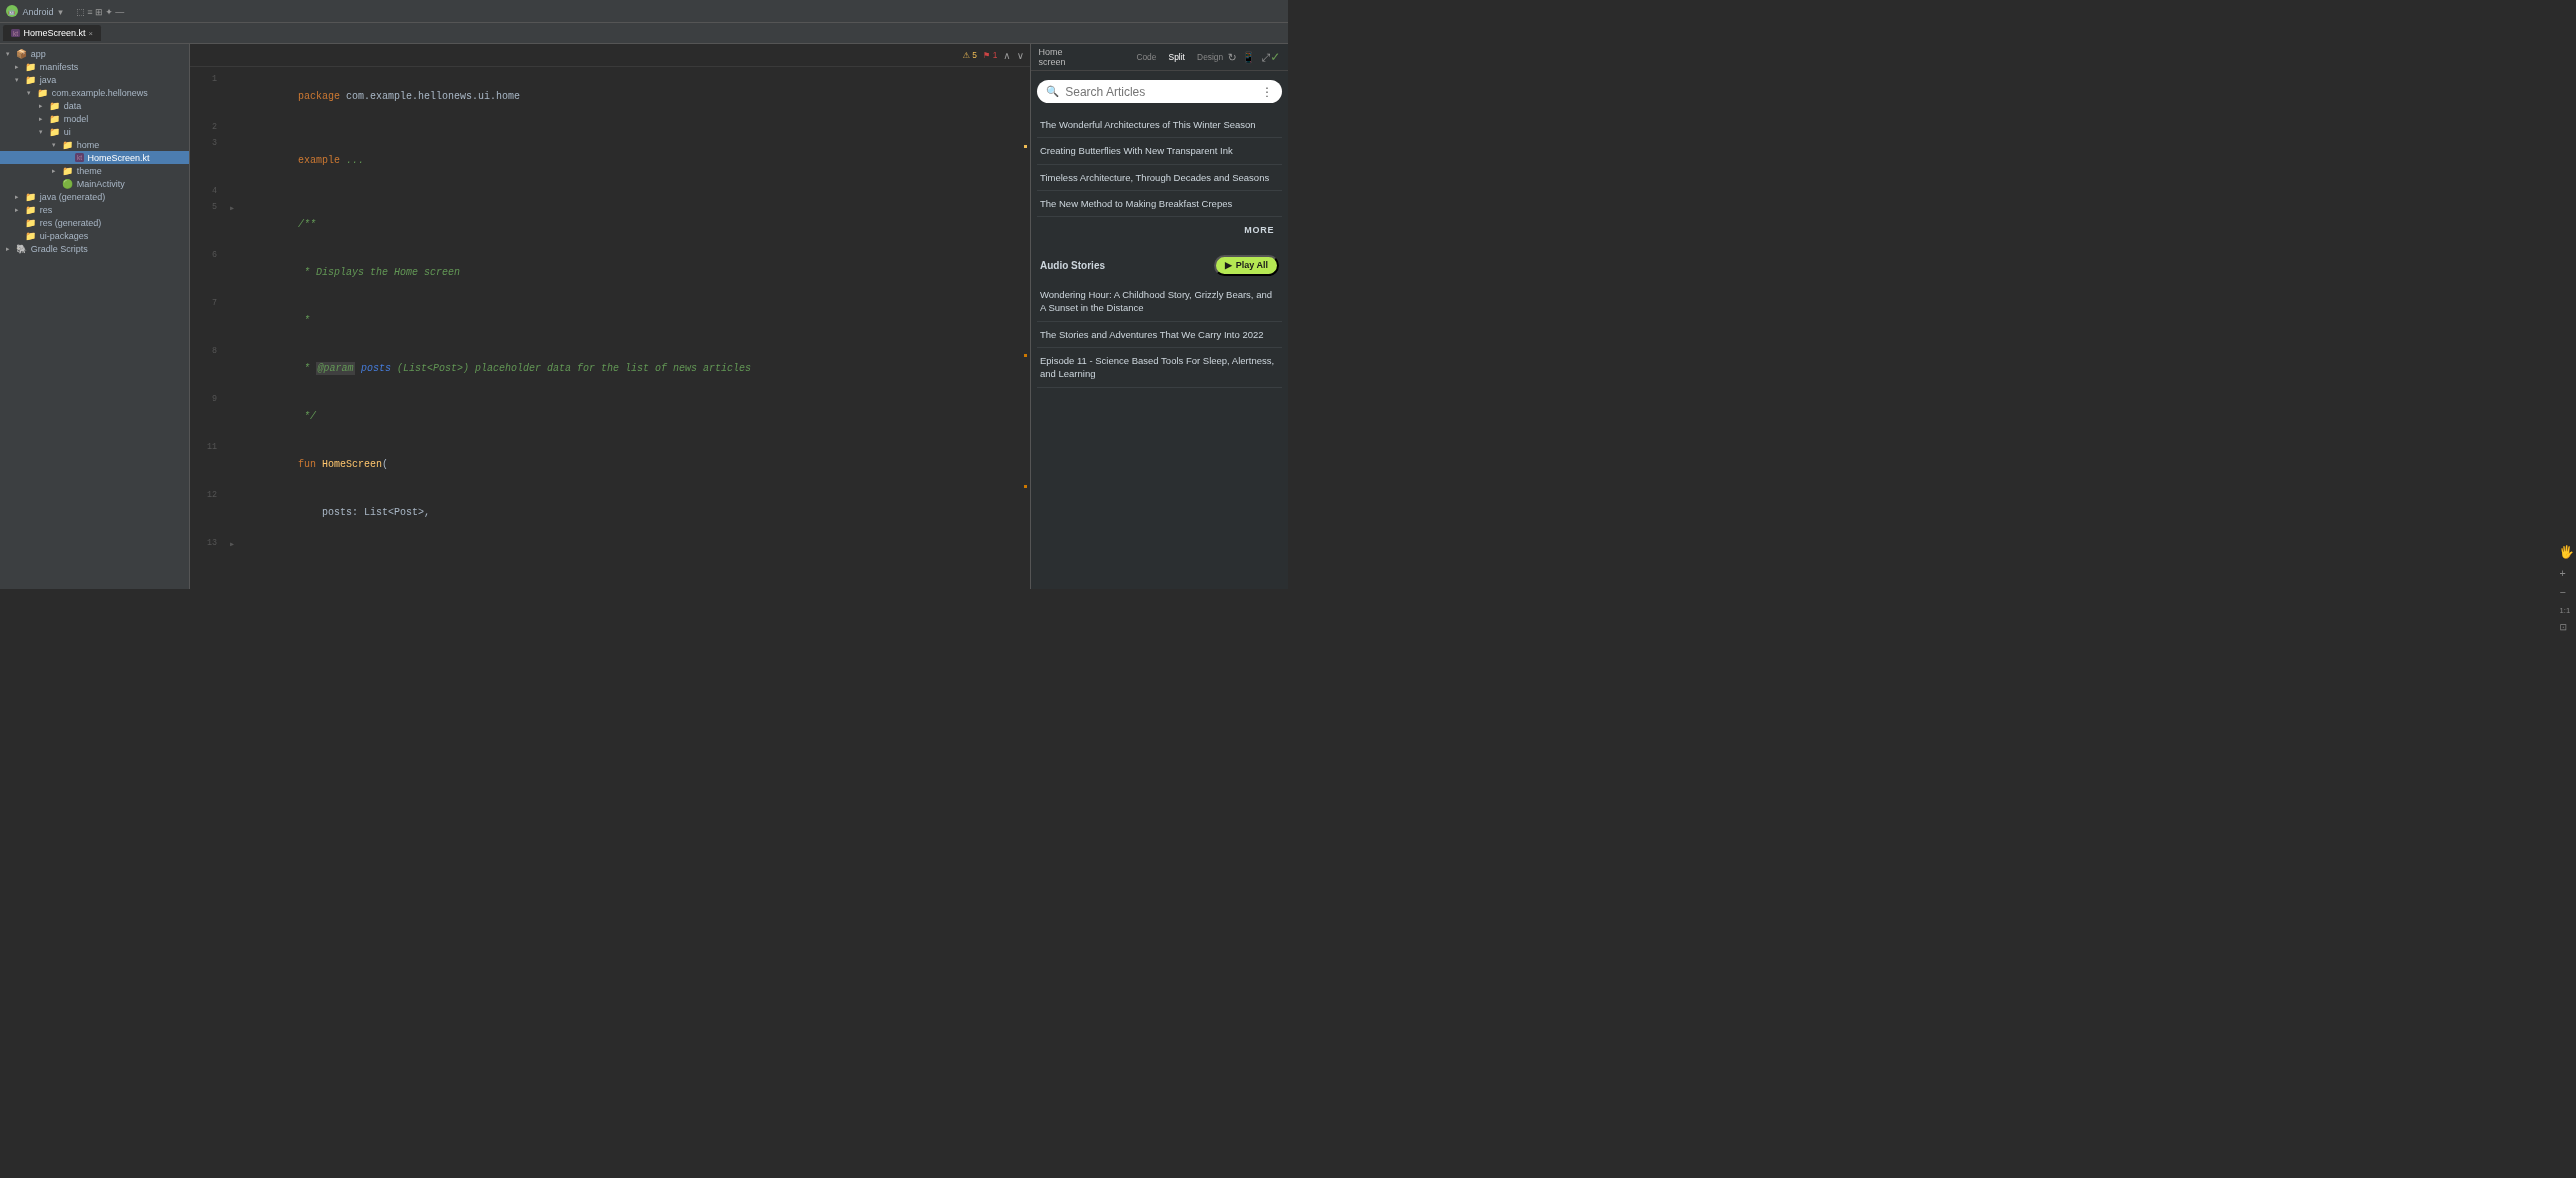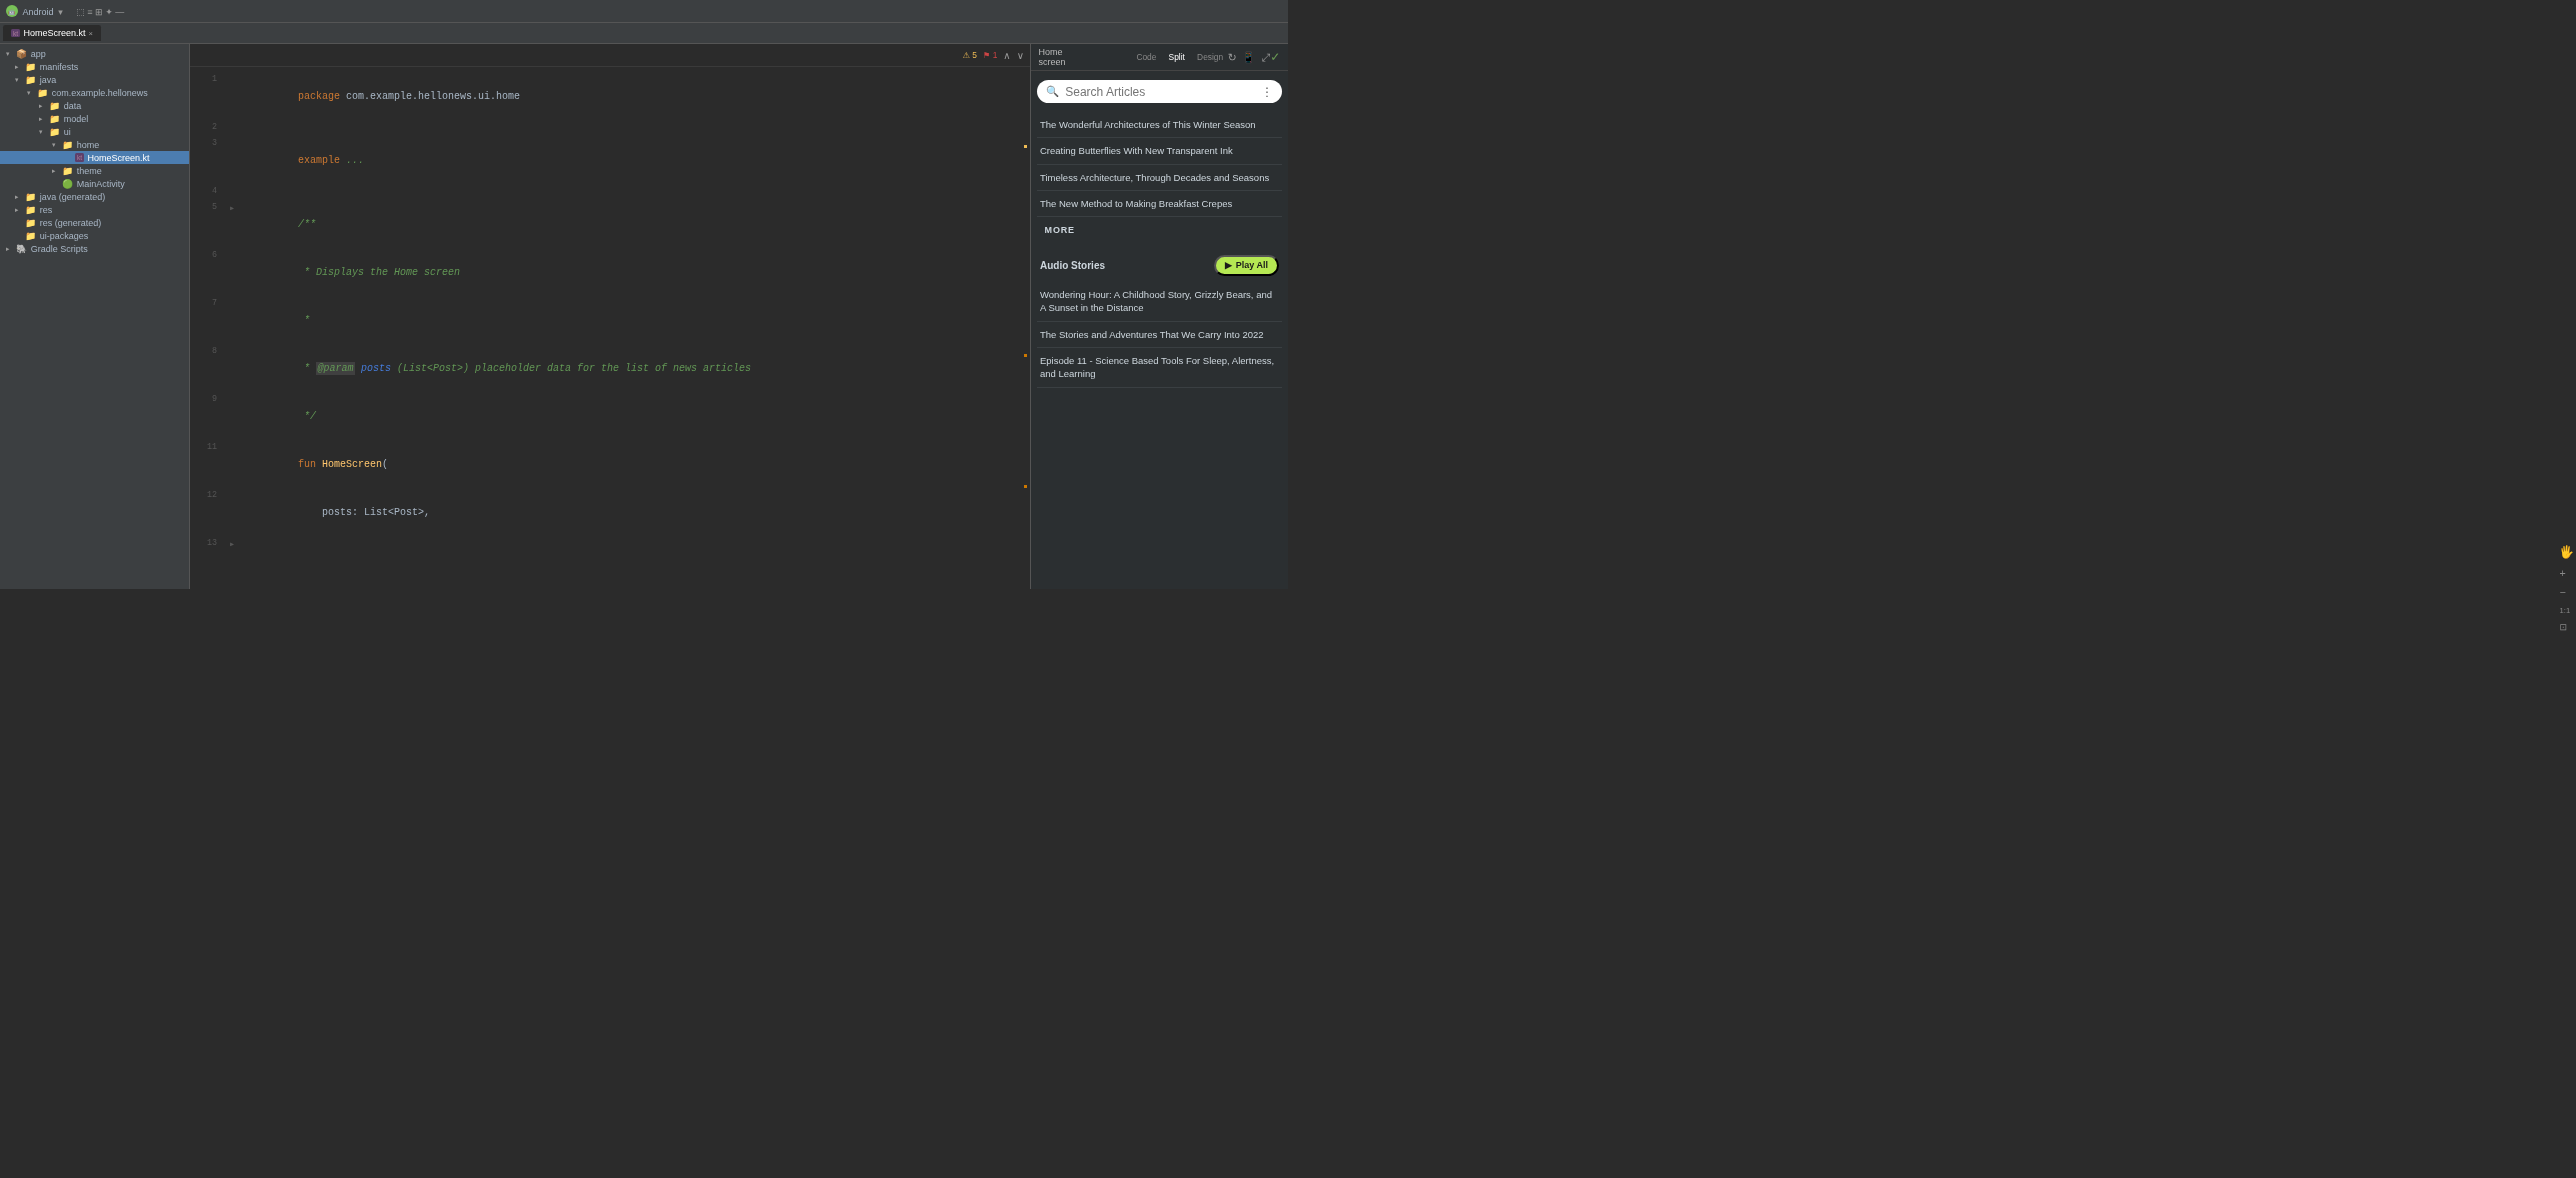--- a/index.html
+++ b/index.html
@@ -234,21 +234,21 @@
     .article-item {
       padding: 6px 3px;
       border-bottom: 0.8px solid #3a3f42;
       font-size: 9.5px;
       color: #cdd6dd;
       cursor: pointer;
       line-height: 1.4;
     }
 
     .more-btn {
-      text-align: left;
+      text-align: right;
       padding: 7.6px;
       color: #cdd6dd;
       font-weight: bold;
       font-size: 9px;
       cursor: pointer;
       letter-spacing: 0.8px;
     }
 
     
     .audio-header {

